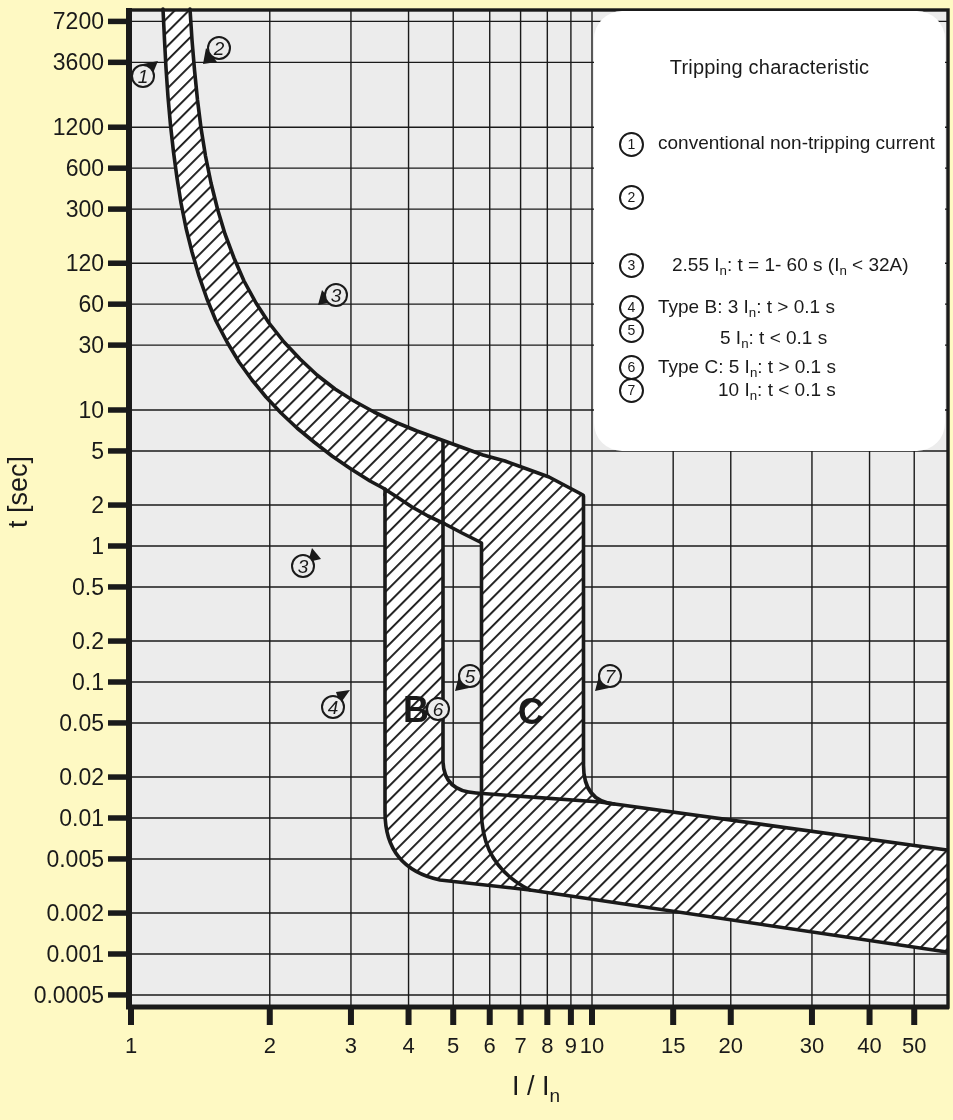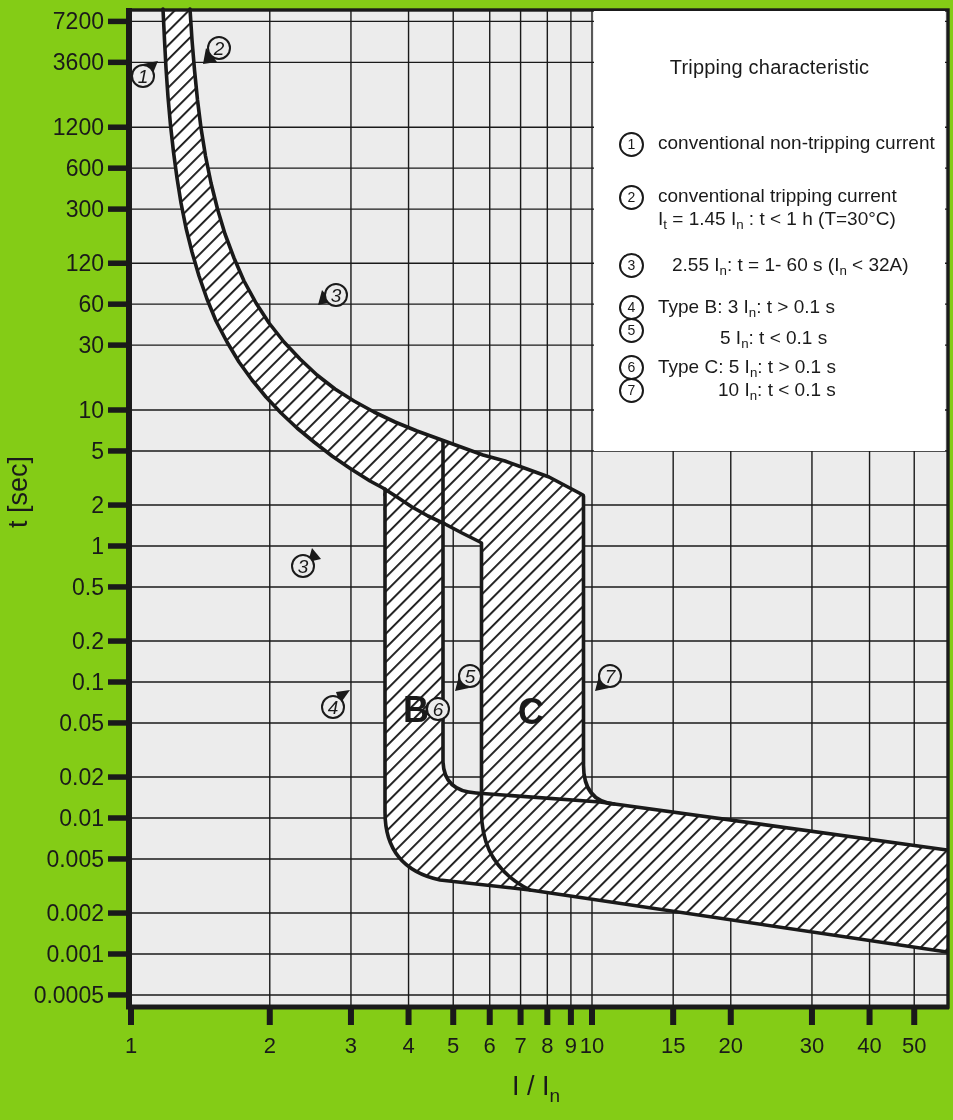--- a/index.html
+++ b/index.html
@@ -1,19 +1,19 @@
 <!DOCTYPE html>
 <html><head>
 <meta charset="utf-8">
 <style>
   html,body{margin:0;padding:0;background:#ffffff;}
-  .page{position:relative;width:953px;height:1120px;background:#84cc16;overflow:hidden;
+  .page{position:relative;width:953px;height:1120px;background:#fef9c3;overflow:hidden;
         font-family:"Liberation Sans",sans-serif;color:#1a1a1a;}
   #chart{position:absolute;left:0;top:0;}
-  .legend{position:absolute;left:594px;top:11px;width:351px;height:440px;background:#ffffff;}
+  .legend{position:absolute;left:594px;top:11px;width:351px;height:440px;background:#ffffff;border-radius:28px;}
   .legend-title{position:absolute;left:0;top:44px;width:100%;text-align:center;
                 font-size:20px;line-height:25px;letter-spacing:.2px;}
   .lnum{position:absolute;width:21px;height:21px;border:2px solid #1a1a1a;border-radius:50%;
         font-size:14px;line-height:21px;text-align:center;box-sizing:content-box;}
   .ltext{position:absolute;font-size:19px;line-height:23px;white-space:nowrap;}
   .ltext sub{font-size:0.7em;vertical-align:-0.3em;line-height:0;}
 </style>
 </head>
 <body>
 
@@ -207,24 +207,20 @@
     <div class="legend-title">
       <div>Tripping characteristic</div>
     </div>
 
     <span class="lnum" style="left:25px;top:121px;">1</span>
     <div class="ltext" style="left:64px;top:120px;">
       <div>conventional non-tripping current</div>
     </div>
 
     <span class="lnum" style="left:25px;top:174px;">2</span>
-    <div class="ltext" style="left:64px;top:173px;">
-      <div>conventional tripping current</div>
-      <div>I<sub>t</sub> = 1.45 I<sub>n</sub> : t &lt; 1 h   (T=30°C)</div>
-    </div>
 
     <span class="lnum" style="left:25px;top:242px;">3</span>
     <div class="ltext" style="left:78px;top:242px;">2.55 I<sub>n</sub>: t = 1- 60 s (I<sub>n</sub> &lt; 32A)</div>
 
     <span class="lnum" style="left:25px;top:284px;">4</span>
     <div class="ltext" style="left:64px;top:284px;">Type B: 3 I<sub>n</sub>: t &gt; 0.1 s</div>
 
     <span class="lnum" style="left:25px;top:307px;">5</span>
     <div class="ltext" style="left:126px;top:315px;">5 I<sub>n</sub>: t &lt; 0.1 s</div>
 

